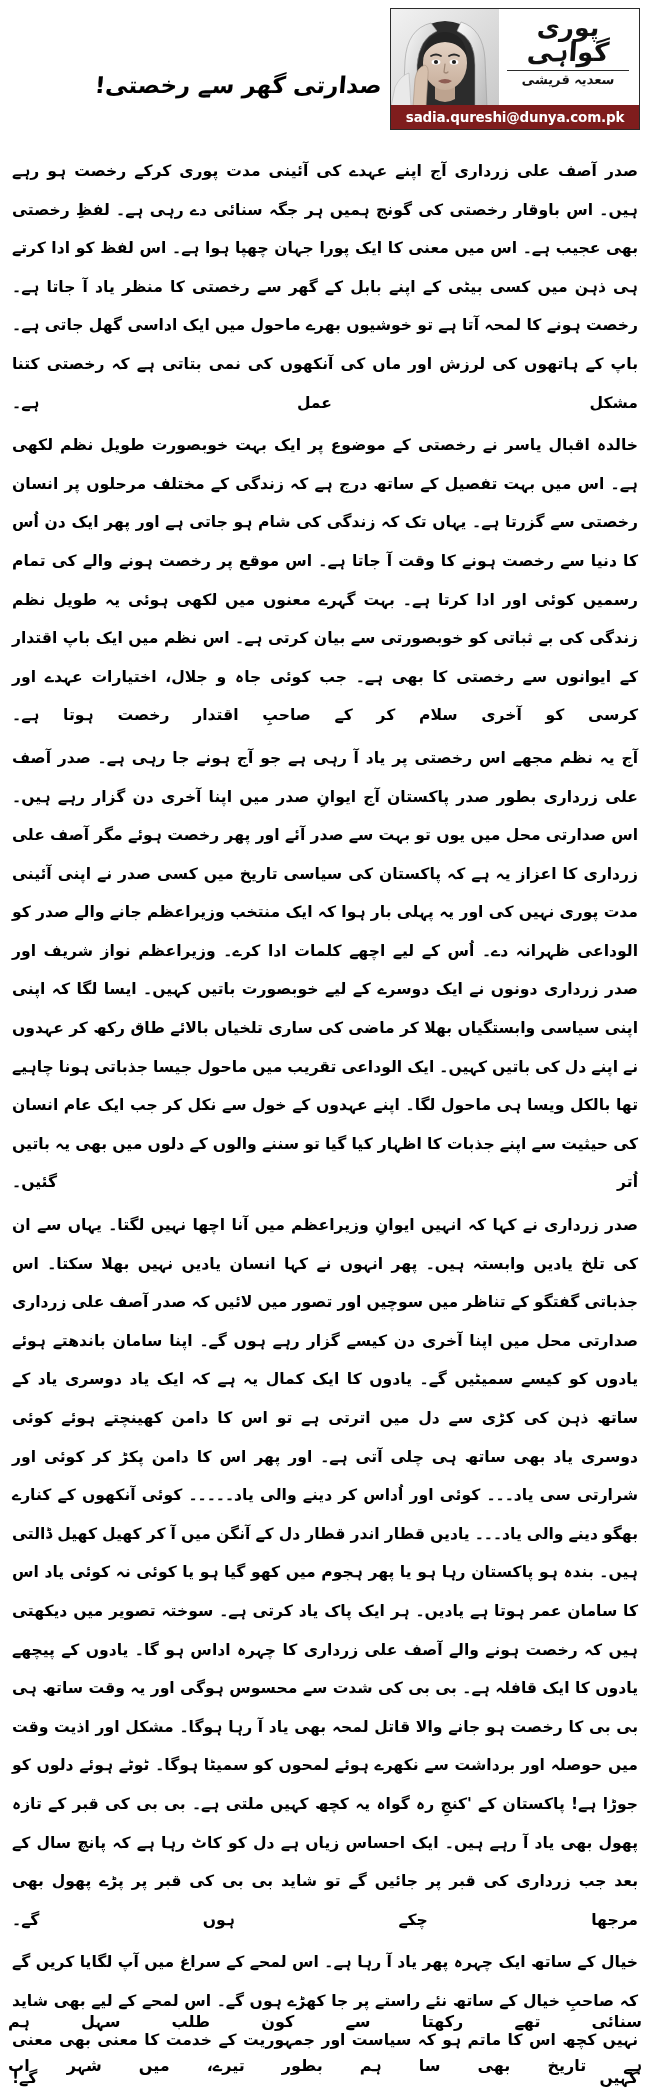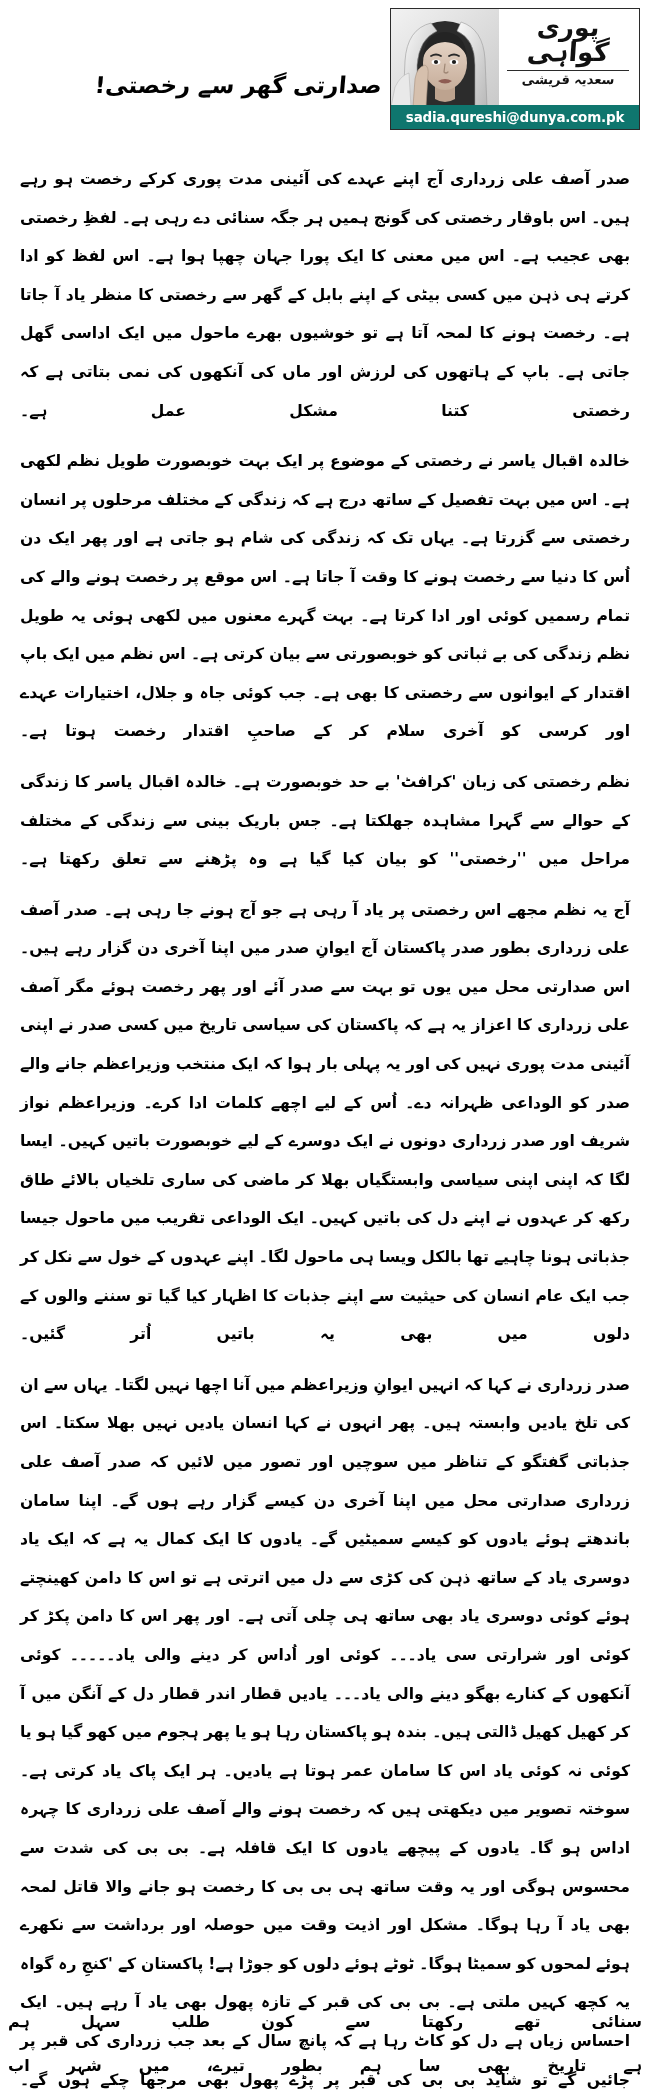--- a/index.html
+++ b/index.html
@@ -94,21 +94,21 @@
     overflow: hidden;
     background: #dedede;
   }
   .portrait svg { display: block; }
   .email-bar {
     position: absolute;
     bottom: 0;
     right: 0;
     left: 0;
     height: 24px;
-    background: #0f766e;
+    background: #7f1d1d;
     color: #ffffff;
     direction: ltr;
     display: flex;
     align-items: center;
     justify-content: center;
     font-family: "DejaVu Sans", "Liberation Sans", sans-serif;
     font-weight: bold;
     font-size: 13.5px;
     letter-spacing: -0.2px;
   }
@@ -138,21 +138,21 @@
     direction: rtl;
     text-align: justify;
     text-align-last: justify;
     font-size: 15.6px;
     line-height: 38.6px;
     color: #000000;
     font-family: "DejaVu Sans", "Liberation Sans", sans-serif;
     font-weight: 600;
   }
   .article p {
-    margin: 12px;
+    margin: 4px;
     padding: 0;
     text-align: justify;
     text-align-last: justify;
     word-spacing: -0.5px;
   }
 
   
   .verse {
     position: absolute;
     right: 8px;
@@ -242,21 +242,20 @@
         <span>sadia.qureshi@dunya.com.pk</span>
       </div>
     </div>
   </div>
 
   <h1 class="headline">صدارتی گھر سے رخصتی!</h1>
 
   <div class="article" id="article-body">
       <p>صدر آصف علی زرداری آج اپنے عہدے کی آئینی مدت پوری کرکے رخصت ہو رہے ہیں۔ اس باوقار رخصتی کی گونج ہمیں ہر جگہ سنائی دے رہی ہے۔ لفظِ رخصتی بھی عجیب ہے۔ اس میں معنی کا ایک پورا جہان چھپا ہوا ہے۔ اس لفظ کو ادا کرتے ہی ذہن میں کسی بیٹی کے اپنے بابل کے گھر سے رخصتی کا منظر یاد آ جاتا ہے۔ رخصت ہونے کا لمحہ آتا ہے تو خوشیوں بھرے ماحول میں ایک اداسی گھل جاتی ہے۔ باپ کے ہاتھوں کی لرزش اور ماں کی آنکھوں کی نمی بتاتی ہے کہ رخصتی کتنا مشکل عمل ہے۔</p>
       <p>خالدہ اقبال یاسر نے رخصتی کے موضوع پر ایک بہت خوبصورت طویل نظم لکھی ہے۔ اس میں بہت تفصیل کے ساتھ درج ہے کہ زندگی کے مختلف مرحلوں پر انسان رخصتی سے گزرتا ہے۔ یہاں تک کہ زندگی کی شام ہو جاتی ہے اور پھر ایک دن اُس کا دنیا سے رخصت ہونے کا وقت آ جاتا ہے۔ اس موقع پر رخصت ہونے والے کی تمام رسمیں کوئی اور ادا کرتا ہے۔ بہت گہرے معنوں میں لکھی ہوئی یہ طویل نظم زندگی کی بے ثباتی کو خوبصورتی سے بیان کرتی ہے۔ اس نظم میں ایک باپ اقتدار کے ایوانوں سے رخصتی کا بھی ہے۔ جب کوئی جاہ و جلال، اختیارات عہدے اور کرسی کو آخری سلام کر کے صاحبِ اقتدار رخصت ہوتا ہے۔</p>
-      <p>نظم رخصتی کی زبان 'کرافٹ' بے حد خوبصورت ہے۔ خالدہ اقبال یاسر کا زندگی کے حوالے سے گہرا مشاہدہ جھلکتا ہے۔ جس باریک بینی سے زندگی کے مختلف مراحل میں ''رخصتی'' کو بیان کیا گیا ہے وہ پڑھنے سے تعلق رکھتا ہے۔</p>
       <p>آج یہ نظم مجھے اس رخصتی پر یاد آ رہی ہے جو آج ہونے جا رہی ہے۔ صدر آصف علی زرداری بطور صدر پاکستان آج ایوانِ صدر میں اپنا آخری دن گزار رہے ہیں۔ اس صدارتی محل میں یوں تو بہت سے صدر آئے اور پھر رخصت ہوئے مگر آصف علی زرداری کا اعزاز یہ ہے کہ پاکستان کی سیاسی تاریخ میں کسی صدر نے اپنی آئینی مدت پوری نہیں کی اور یہ پہلی بار ہوا کہ ایک منتخب وزیراعظم جانے والے صدر کو الوداعی ظہرانہ دے۔ اُس کے لیے اچھے کلمات ادا کرے۔ وزیراعظم نواز شریف اور صدر زرداری دونوں نے ایک دوسرے کے لیے خوبصورت باتیں کہیں۔ ایسا لگا کہ اپنی اپنی سیاسی وابستگیاں بھلا کر ماضی کی ساری تلخیاں بالائے طاق رکھ کر عہدوں نے اپنے دل کی باتیں کہیں۔ ایک الوداعی تقریب میں ماحول جیسا جذباتی ہونا چاہیے تھا بالکل ویسا ہی ماحول لگا۔ اپنے عہدوں کے خول سے نکل کر جب ایک عام انسان کی حیثیت سے اپنے جذبات کا اظہار کیا گیا تو سننے والوں کے دلوں میں بھی یہ باتیں اُتر گئیں۔</p>
       <p>صدر زرداری نے کہا کہ انہیں ایوانِ وزیراعظم میں آنا اچھا نہیں لگتا۔ یہاں سے ان کی تلخ یادیں وابستہ ہیں۔ پھر انہوں نے کہا انسان یادیں نہیں بھلا سکتا۔ اس جذباتی گفتگو کے تناظر میں سوچیں اور تصور میں لائیں کہ صدر آصف علی زرداری صدارتی محل میں اپنا آخری دن کیسے گزار رہے ہوں گے۔ اپنا سامان باندھتے ہوئے یادوں کو کیسے سمیٹیں گے۔ یادوں کا ایک کمال یہ ہے کہ ایک یاد دوسری یاد کے ساتھ ذہن کی کڑی سے دل میں اترتی ہے تو اس کا دامن کھینچتے ہوئے کوئی دوسری یاد بھی ساتھ ہی چلی آتی ہے۔ اور پھر اس کا دامن پکڑ کر کوئی اور شرارتی سی یاد۔۔۔ کوئی اور اُداس کر دینے والی یاد۔۔۔۔۔ کوئی آنکھوں کے کنارے بھگو دینے والی یاد۔۔۔ یادیں قطار اندر قطار دل کے آنگن میں آ کر کھیل کھیل ڈالتی ہیں۔ بندہ ہو پاکستان رہا ہو یا پھر ہجوم میں کھو گیا ہو یا کوئی نہ کوئی یاد اس کا سامان عمر ہوتا ہے یادیں۔ ہر ایک پاک یاد کرتی ہے۔ سوختہ تصویر میں دیکھتی ہیں کہ رخصت ہونے والے آصف علی زرداری کا چہرہ اداس ہو گا۔ یادوں کے پیچھے یادوں کا ایک قافلہ ہے۔ بی بی کی شدت سے محسوس ہوگی اور یہ وقت ساتھ ہی بی بی کا رخصت ہو جانے والا قاتل لمحہ بھی یاد آ رہا ہوگا۔ مشکل اور اذیت وقت میں حوصلہ اور برداشت سے نکھرے ہوئے لمحوں کو سمیٹا ہوگا۔ ٹوٹے ہوئے دلوں کو جوڑا ہے! پاکستان کے 'کنجِ رہ گواہ یہ کچھ کہیں ملتی ہے۔ بی بی کی قبر کے تازہ پھول بھی یاد آ رہے ہیں۔ ایک احساس زیاں ہے دل کو کاٹ رہا ہے کہ پانچ سال کے بعد جب زرداری کی قبر پر جائیں گے تو شاید بی بی کی قبر پر پڑے پھول بھی مرجھا چکے ہوں گے۔</p>
       <p>خیال کے ساتھ ایک چہرہ پھر یاد آ رہا ہے۔ اس لمحے کے سراغ میں آپ لگایا کریں گے کہ صاحبِ خیال کے ساتھ نئے راستے پر جا کھڑے ہوں گے۔ اس لمحے کے لیے بھی شاید نہیں کچھ اس کا ماتم ہو کہ سیاست اور جمہوریت کے خدمت کا معنی بھی معنی کہیں گے!</p>
     </div>
 
   <div class="verse">
     <div class="verse-line" id="verse-line-1">
         <span>سنائی</span>
         <span>تھے</span>
         <span>رکھتا</span>

